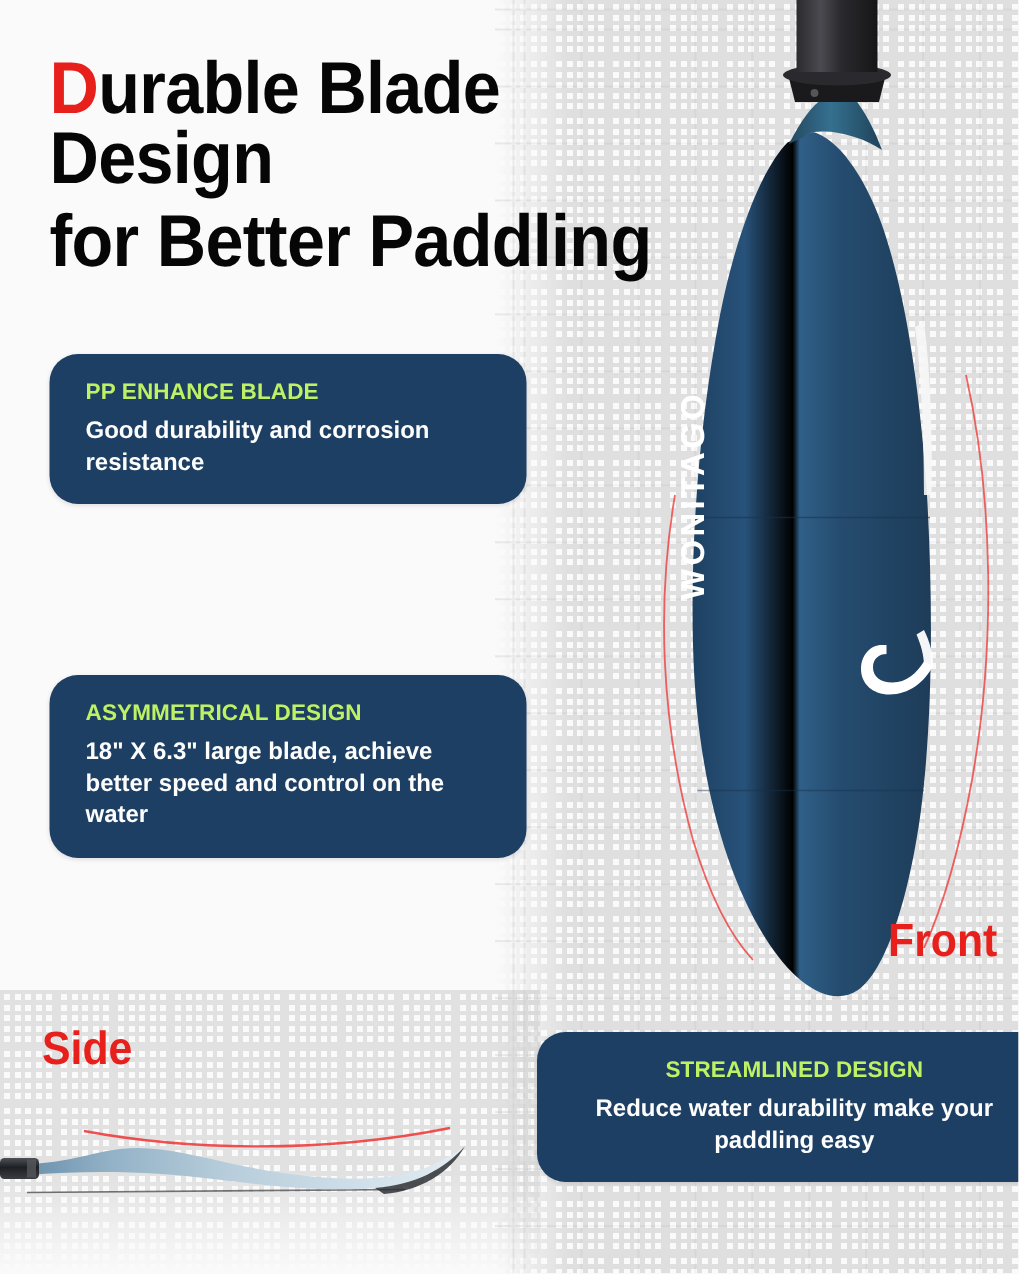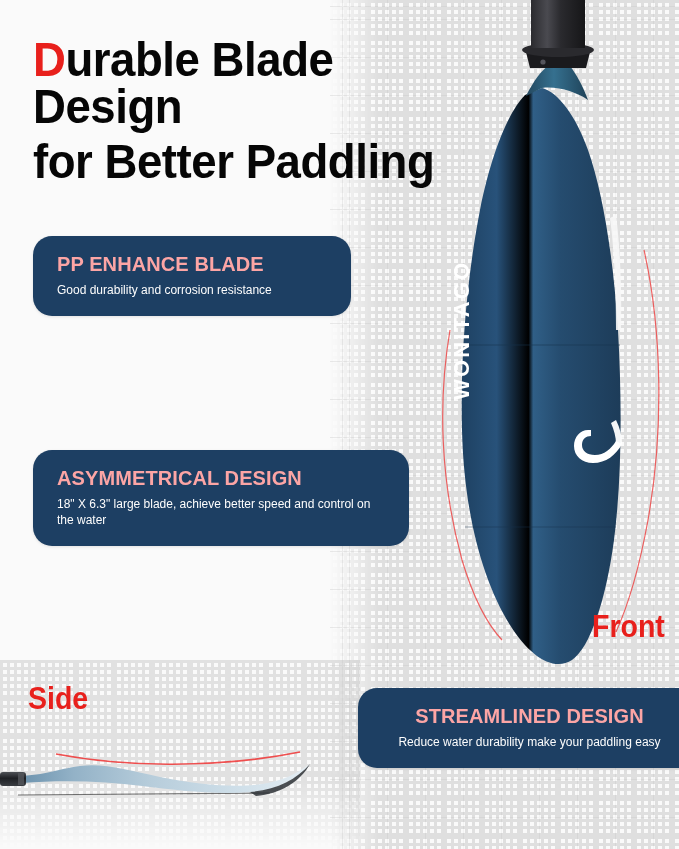--- a/index.html
+++ b/index.html
@@ -78,35 +78,35 @@
     position:absolute;
     background:#1d3f63;
     border-radius:19px;
     box-sizing:border-box;
     padding:17px 20px 17px 24px;
     color:#ffffff;
     box-shadow:0 1px 3px rgba(0,0,0,.10);
   }
   .card h3{
     margin:0 0 7px 0;
-    font-size:20px;
+    font-size:15px;
     font-weight:bold;
     letter-spacing:.1px;
     line-height:1.15;
-    color:#fca5a5;
+    color:#bef264;
   }
   .card p{
     margin:0;
-    font-size:12px;
+    font-size:16px;
     line-height:1.32;
-    font-weight:normal;
+    font-weight:bold;
     color:#fdfdfd;
   }
   #card-1{left:33px;top:236px;width:318px;}
-  #card-2{left:33px;top:450px;width:376px;}
+  #card-2{left:33px;top:450px;width:318px;}
   #card-3{left:358px;top:688px;width:339px;text-align:center;}
 
   
   .front-view{
     position:absolute;
     left:430px;top:0;
     width:249px;height:700px;
   }
   .label-red{
     position:absolute;

